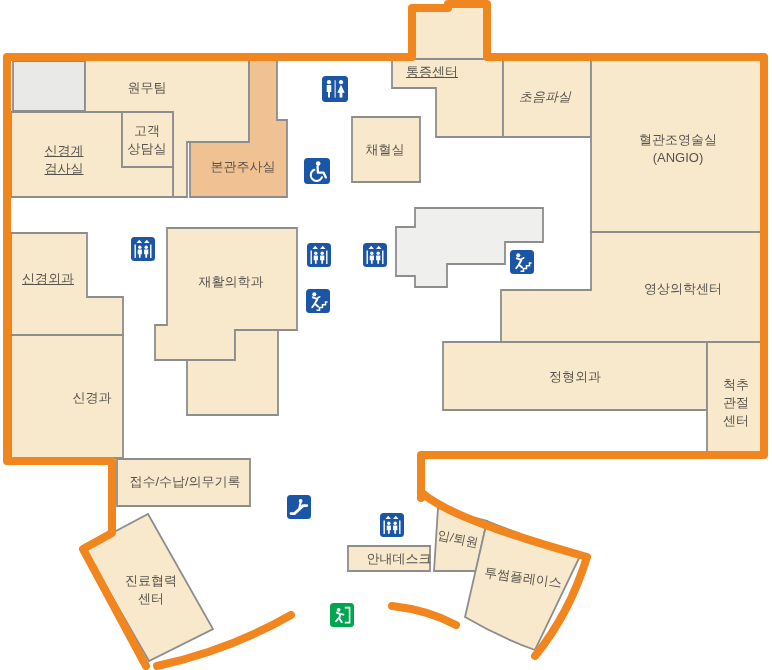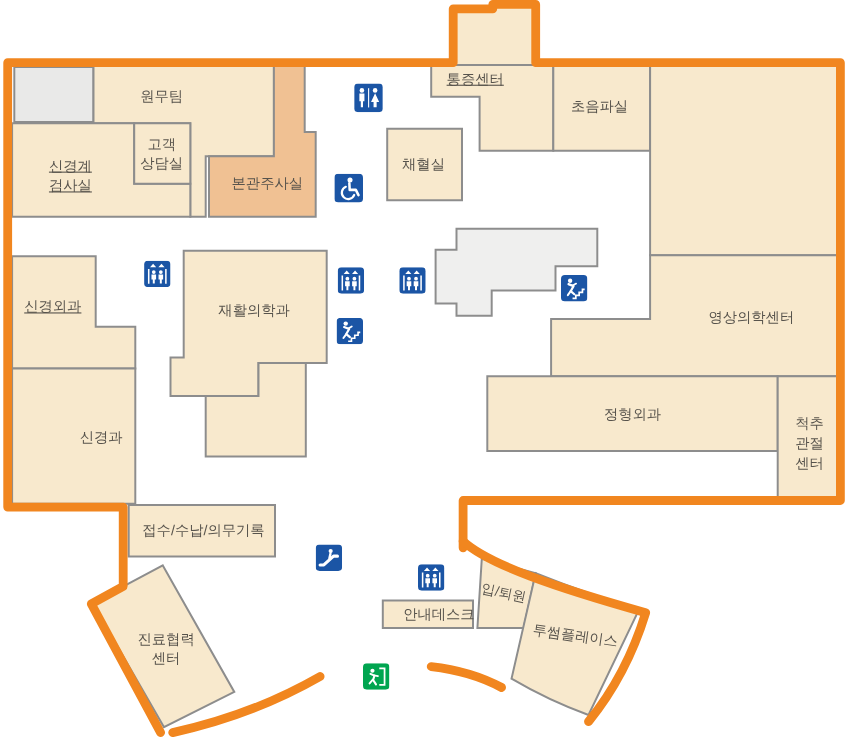--- a/index.html
+++ b/index.html
@@ -128,21 +128,25 @@
     <div>신경계</div>
     <div>검사실</div>
   </div>
   <div class="lbl" style="left:147px; top:140px;">
     <div>고객</div>
     <div>상담실</div>
   </div>
   <div class="lbl" style="left:243px; top:167px;"><span>본관주사실</span></div>
   <div class="lbl" style="left:385px; top:150px;"><span>채혈실</span></div>
   <div class="lbl" style="left:432px; top:72px;text-decoration:underline;"><span>통증센터</span></div>
-  <div class="lbl" style="left:545px; top:97px;"><span>초음파실</span></div>
+  <div class="lbl" style="left:545px; top:97px;font-style:italic;"><span>초음파실</span></div>
+  <div class="lbl" style="left:678px; top:149px;">
+    <div>혈관조영술실</div>
+    <div>(ANGIO)</div>
+  </div>
   <div class="lbl" style="left:683px; top:289px;"><span>영상의학센터</span></div>
   <div class="lbl" style="left:575px; top:377px;"><span>정형외과</span></div>
   <div class="lbl" style="left:736px; top:403px;">
     <div>척추</div>
     <div>관절</div>
     <div>센터</div>
   </div>
   <div class="lbl" style="left:48px;  top:279px;text-decoration:underline;"><span>신경외과</span></div>
   <div class="lbl" style="left:64px;  top:398px;margin-left:28px;"><span>신경과</span></div>
   <div class="lbl" style="left:231px; top:282px;"><span>재활의학과</span></div>

